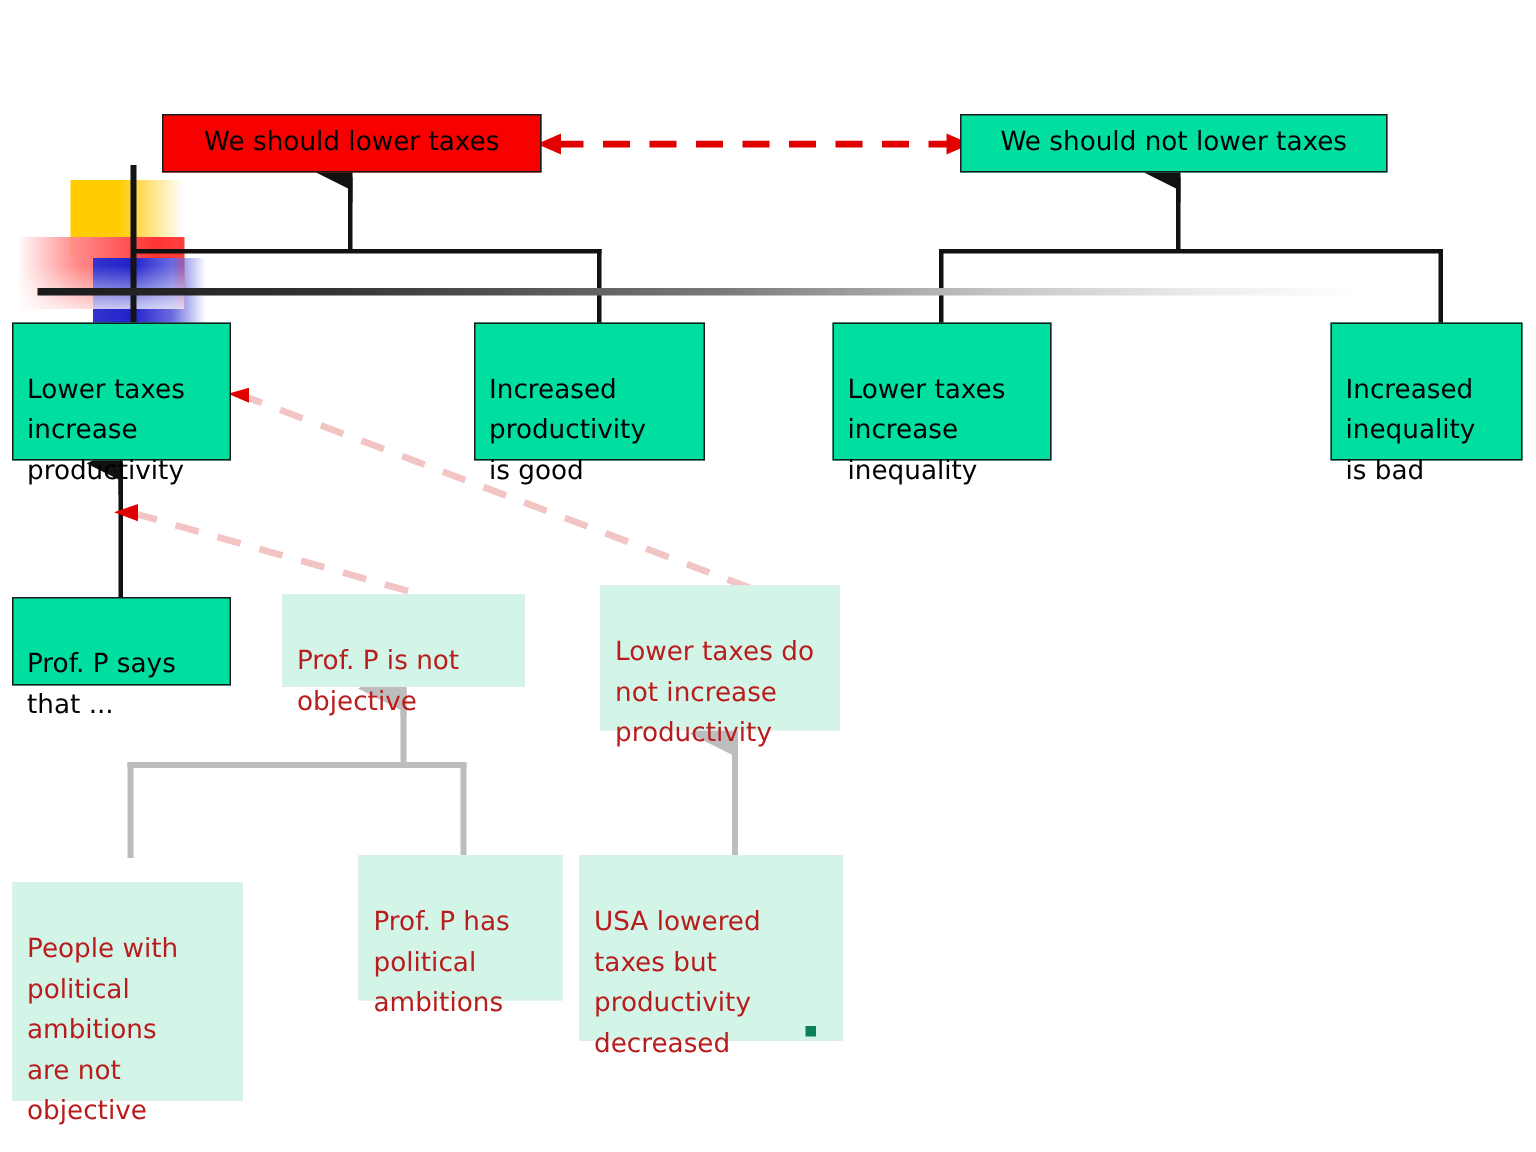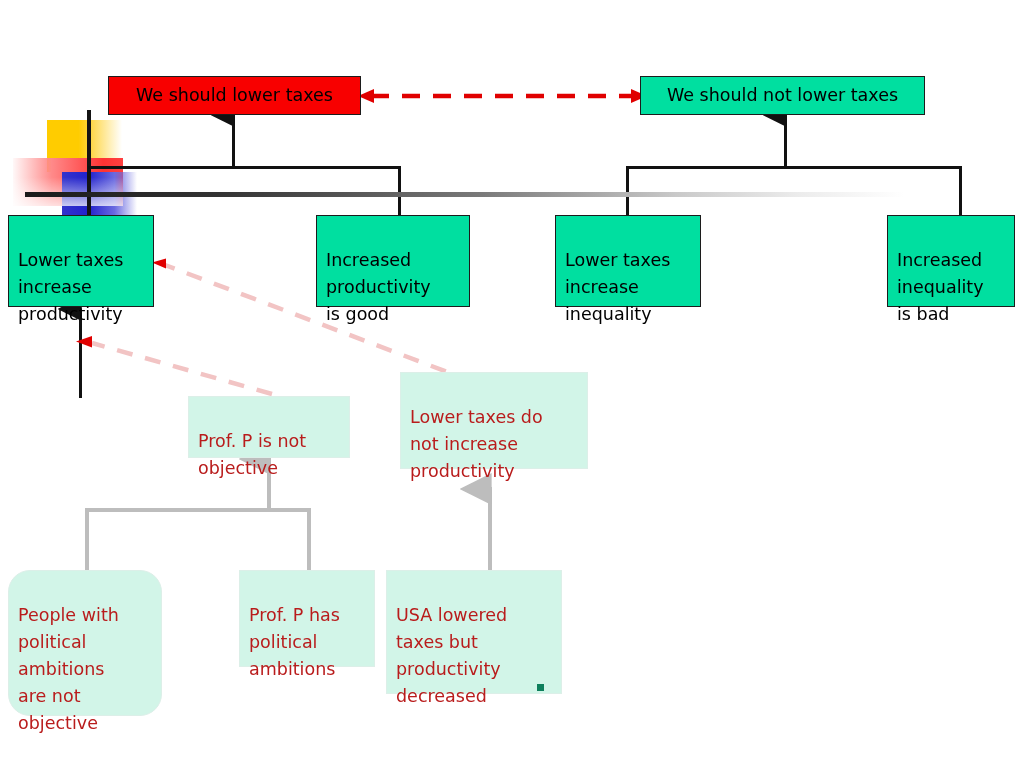--- a/index.html
+++ b/index.html
@@ -134,33 +134,37 @@
 increase
 inequality</span>
   </div>
 
   <div class="node" style="left:887px;top:215px;width:128px;height:92px;">
     <span>Increased
 inequality
 is bad</span>
   </div>
 
+  <div class="node" style="left:8px;top:398px;width:146px;height:59px;">
+    <span>Prof. P says
+that ...</span>
+  </div>
 
   <div class="node faded" style="left:188px;top:396px;width:162px;height:62px;">
     <span>Prof. P is not
 objective</span>
   </div>
 
-  <div class="node faded" style="left:400px;top:372px;width:188px;height:97px;">
+  <div class="node faded" style="left:400px;top:390px;width:160px;height:97px;">
     <span>Lower taxes do
 not increase
 productivity</span>
   </div>
 
-  <div class="node faded" style="left:8px;top:570px;width:154px;height:146px;border-radius:22px;">
+  <div class="node faded" style="left:8px;top:588px;width:154px;height:146px;">
     <span>People with
 political
 ambitions
 are not
 objective</span>
   </div>
 
   <div class="node faded" style="left:239px;top:570px;width:136px;height:97px;">
     <span>Prof. P has
 political

